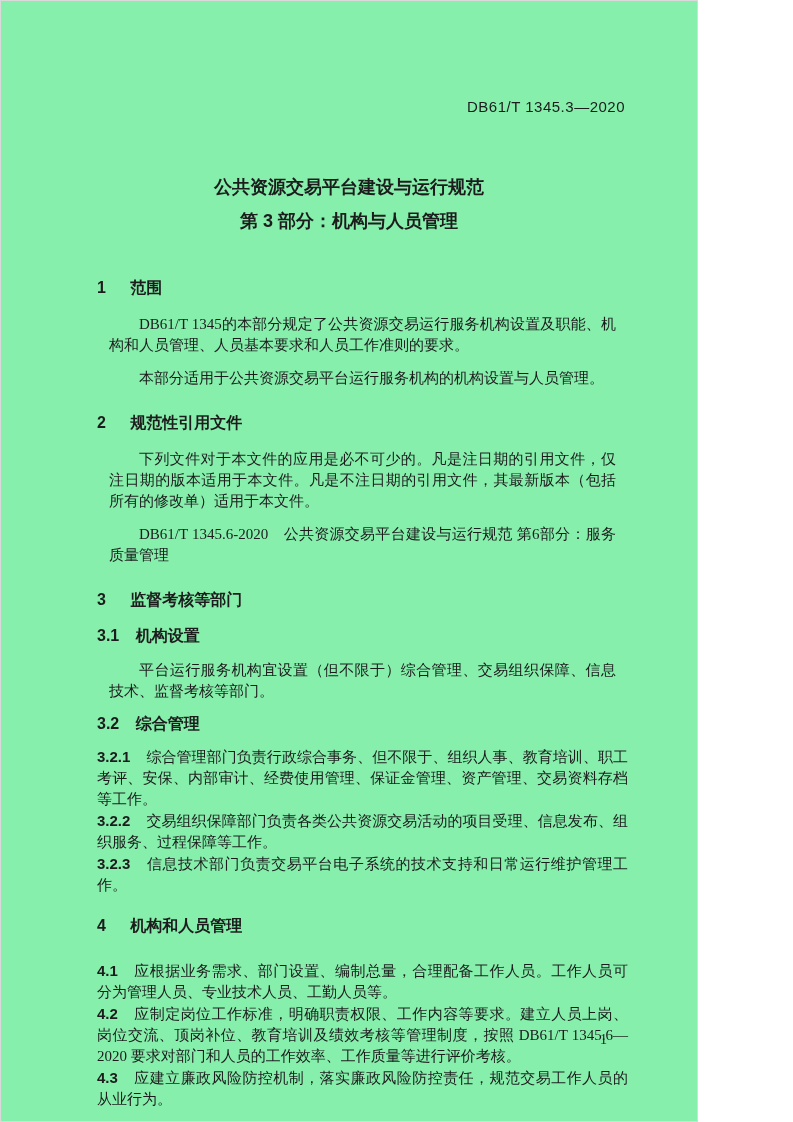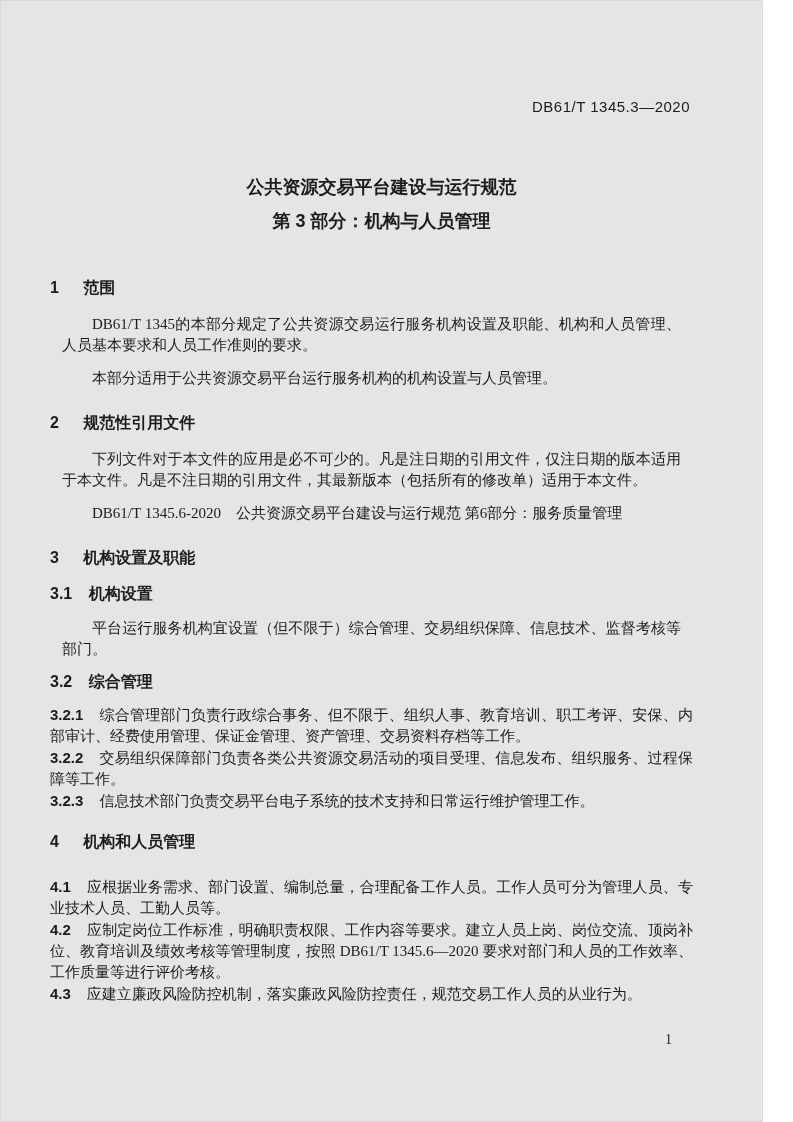--- a/index.html
+++ b/index.html
@@ -1,20 +1,20 @@
 <!DOCTYPE html>
 <html lang="zh"><head>
 <meta charset="utf-8">
 <style>
   html, body { margin: 0; padding: 0; background: #ffffff; }
   .page {
     position: relative;
-    width: 763px;
+    width: 698px;
     height: 1122px;
-    background: #e5e5e5;
+    background: #86efac;
     box-sizing: border-box;
     border: 1px solid #d9d9d9;
     overflow: hidden;
     color: #1c1c1c;
     font-family: "Liberation Serif", "DejaVu Serif", serif;
     font-size: 15px;
   }
   .doc-header {
     padding: 97px 72px 0 0;
     text-align: right;
@@ -25,21 +25,21 @@
   }
   .doc-title {
     margin-top: 54px;
     text-align: center;
     font-family: "Liberation Sans", "DejaVu Sans", sans-serif;
     font-weight: bold;
     font-size: 18px;
     line-height: 34px;
   }
   .content {
-    padding: 0 69px 0 49px;
+    padding: 0 69px 0 96px;
     text-align: justify;
   }
   .sec-heading {
     font-family: "Liberation Sans", "DejaVu Sans", sans-serif;
     font-weight: bold;
     font-size: 16px;
     line-height: 20px;
     margin: 0;
     text-align: left;
   }
@@ -109,21 +109,21 @@
 
     <h2 class="sec-heading mt-sec">
       <span class="hnum">2</span>
       <span>规范性引用文件</span>
     </h2>
     <p class="body-p first">下列文件对于本文件的应用是必不可少的。凡是注日期的引用文件，仅注日期的版本适用于本文件。凡是不注日期的引用文件，其最新版本（包括所有的修改单）适用于本文件。</p>
     <p class="body-p">DB61/T 1345.6-2020　公共资源交易平台建设与运行规范 第6部分：服务质量管理</p>
 
     <h2 class="sec-heading mt-sec">
       <span class="hnum">3</span>
-      <span>机构设置及职能</span>
+      <span>监督考核等部门</span>
     </h2>
 
     <h3 class="sub-heading mt-sub">
       <span class="hnum">3.1</span>
       <span>机构设置</span>
     </h3>
     <p class="body-p" style="margin-top:14px;">平台运行服务机构宜设置（但不限于）综合管理、交易组织保障、信息技术、监督考核等部门。</p>
 
     <h3 class="sub-heading mt-sub2">
       <span class="hnum">3.2</span>

